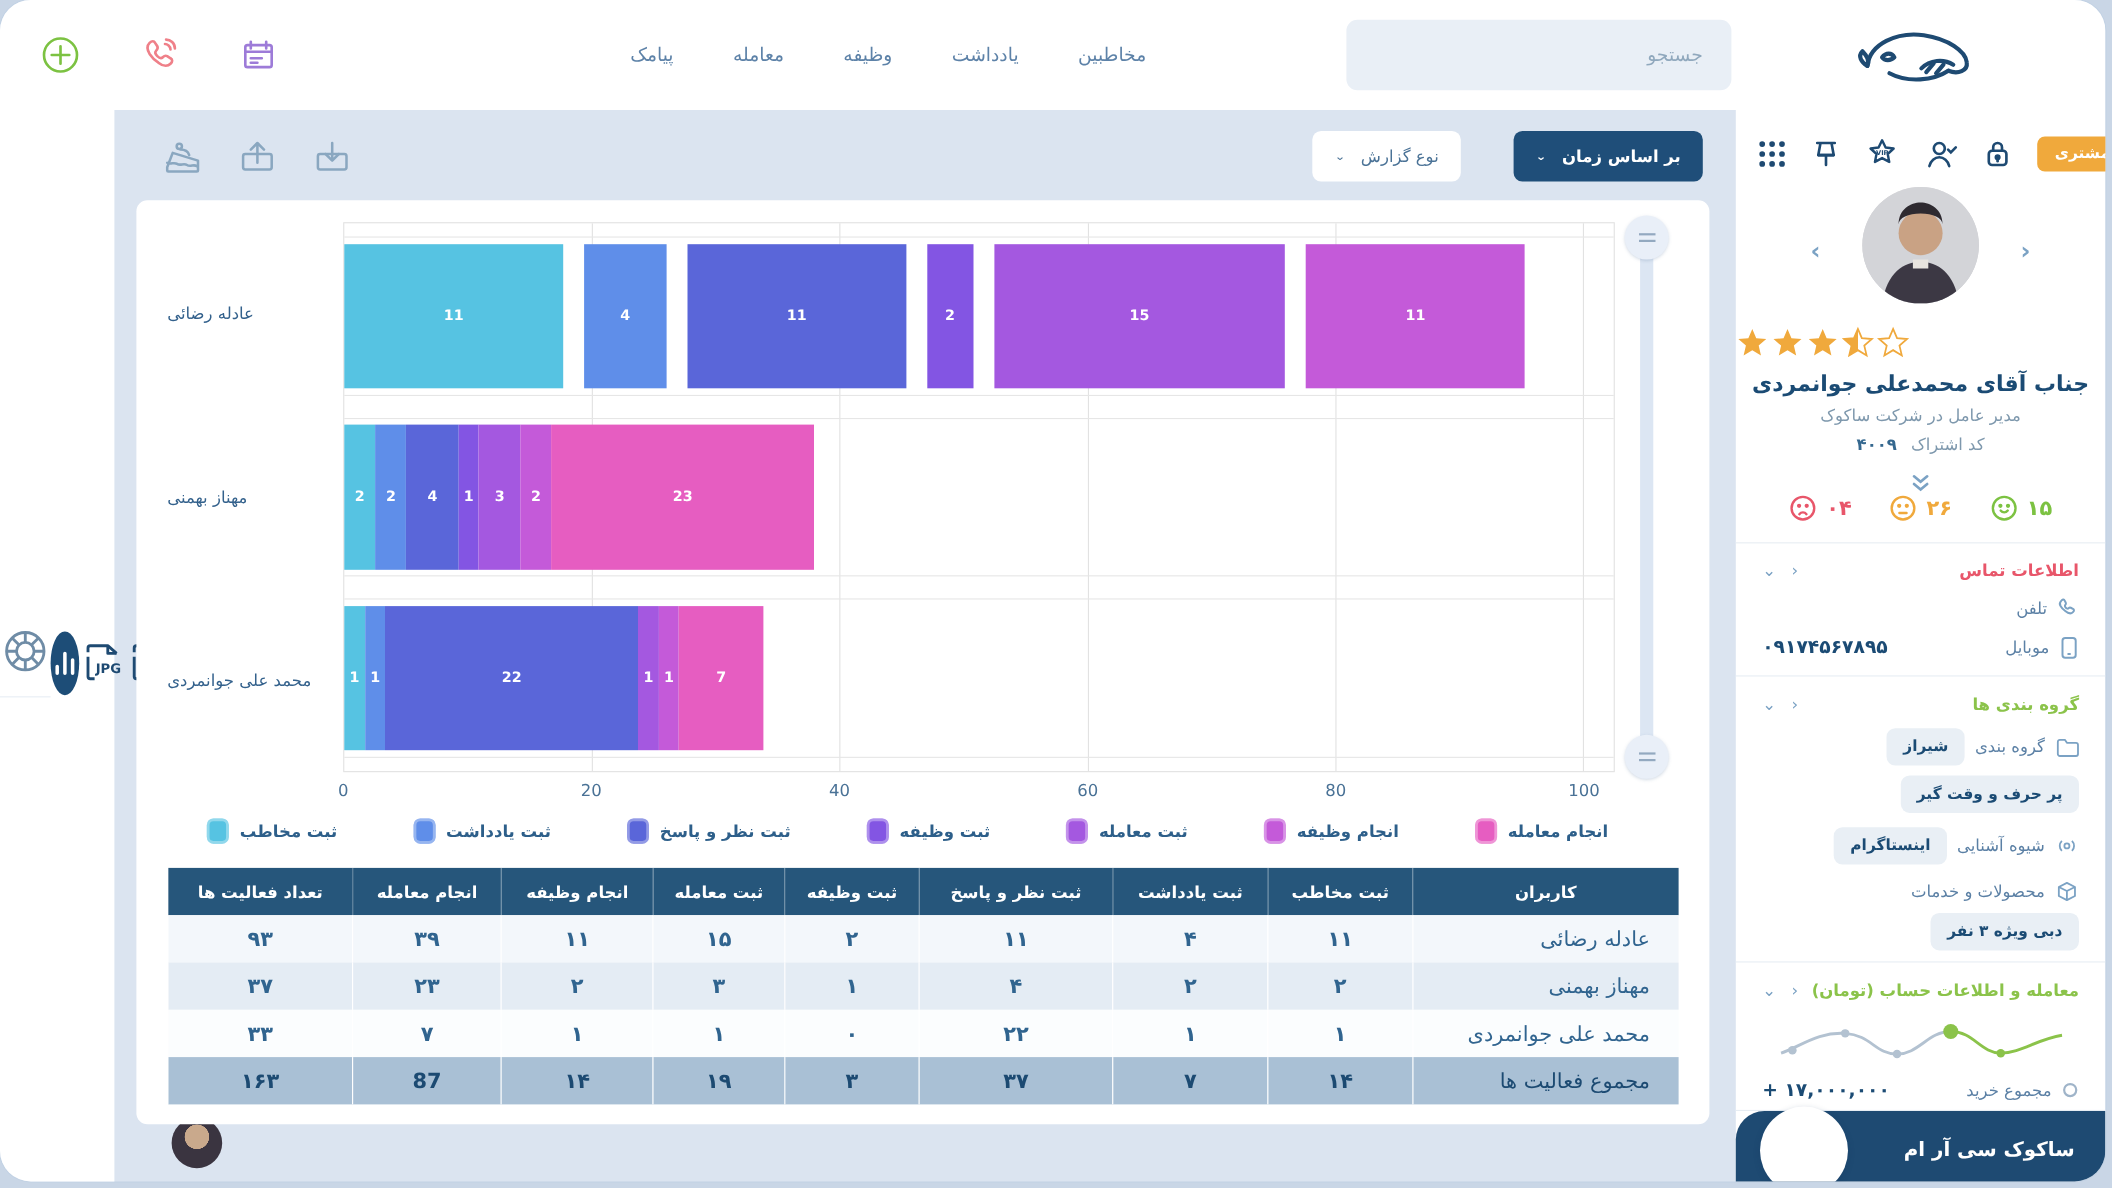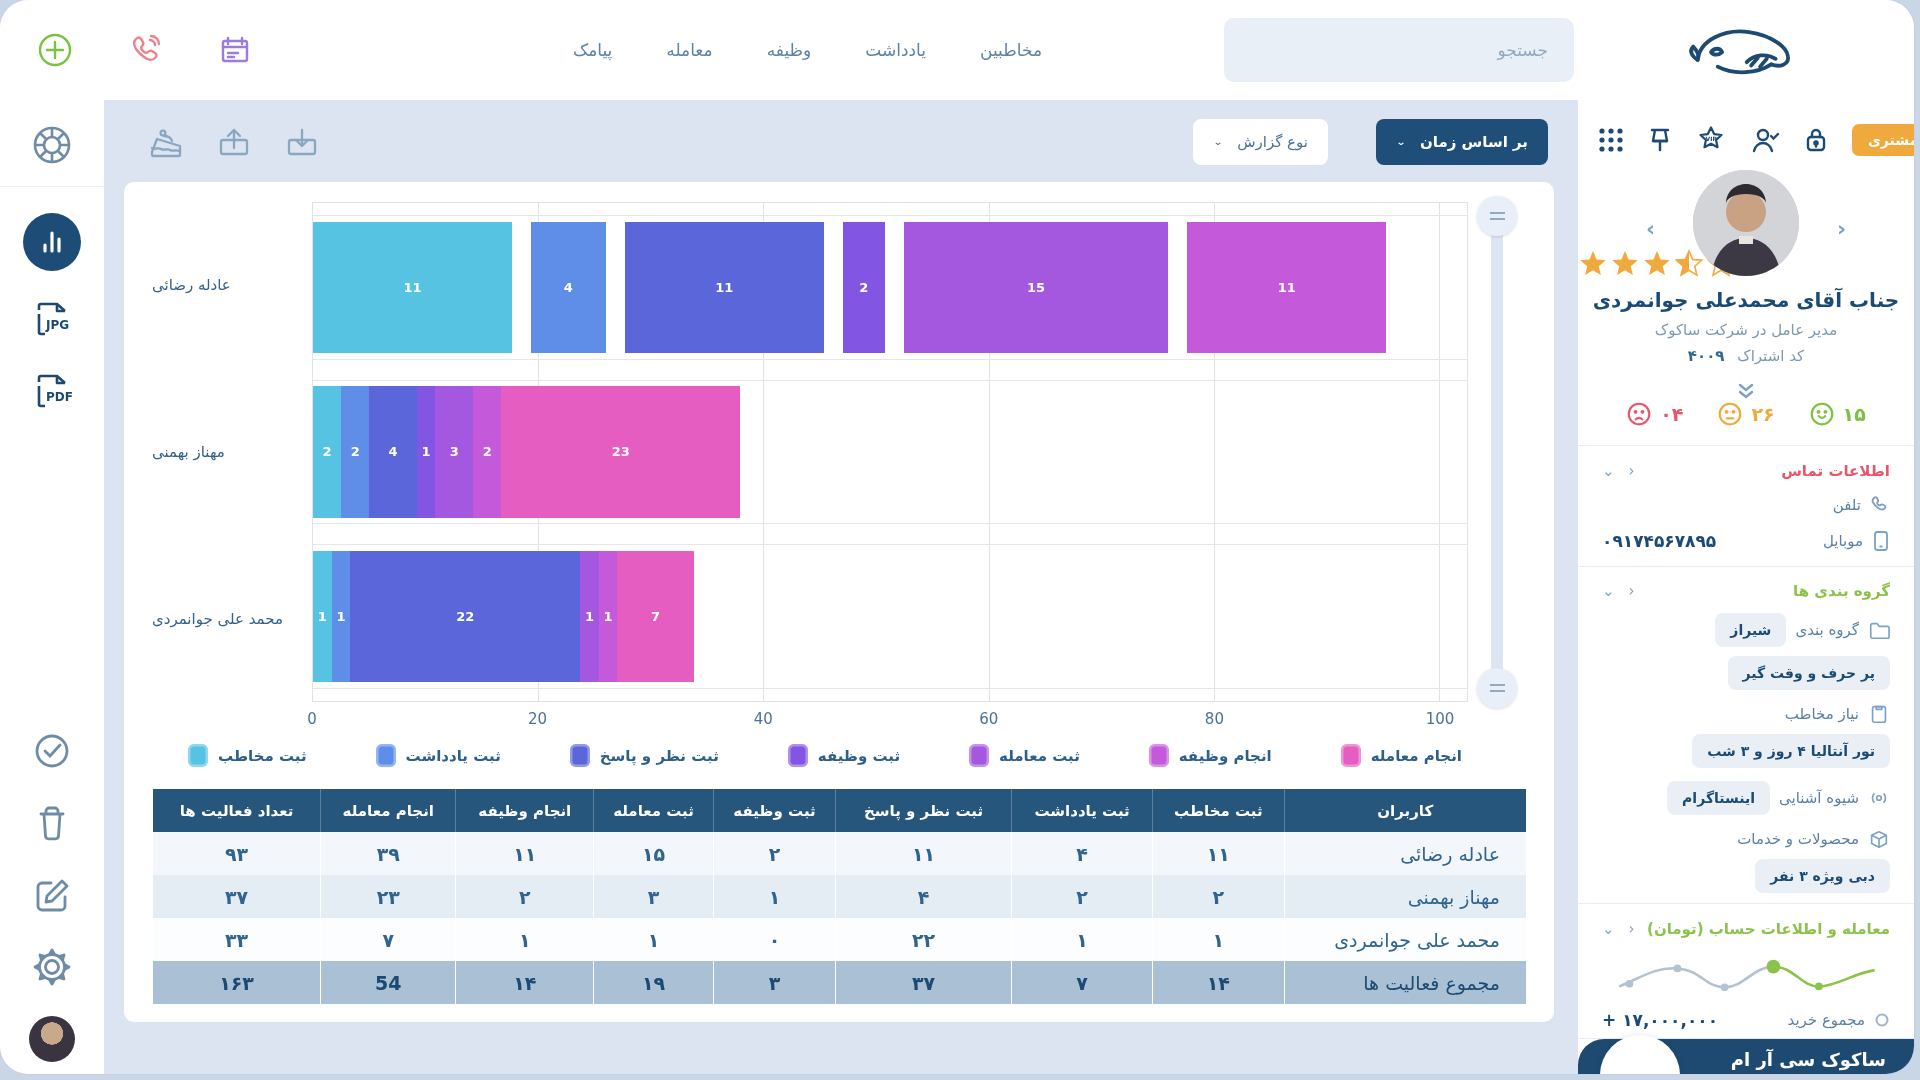--- a/index.html
+++ b/index.html
@@ -13,21 +13,21 @@
   .quick-icons { position:absolute; left:36px; top:0; height:100px; display:flex; align-items:center; gap:52px; }
   .qicon { width:38px; height:38px; display:flex; align-items:center; justify-content:center; cursor:pointer; }
   .topnav { position:absolute; right:872px; top:0; height:100px; display:flex; align-items:center; gap:54px; direction:rtl; }
   .nav-item { color:#5d82a8; font-size:17px; cursor:pointer; white-space:nowrap; }
   .search-box { position:absolute; right:340px; top:18px; width:350px; height:64px; background:#e9eff6;
     border-radius:10px; display:flex; align-items:center; direction:rtl; padding:0 26px; color:#90a8bd; font-size:17px; }
   .logo-top { position:absolute; right:118px; top:22px; }
 
   
   .body-row { display:flex; height:980px; }
-  .sidebar { width:104px; background:#ffffff; display:flex; flex-direction:column; align-items:center; flex-shrink:0; }
+  .sidebar { width:104px; background:#ffffff; display:flex; flex-direction:row; align-items:center; flex-shrink:0; }
   .side-top { padding:22px 0 18px; width:100%; display:flex; justify-content:center; border-bottom:1px solid #e7edf4; }
   .side-icon { width:46px; height:46px; display:flex; align-items:center; justify-content:center; margin-top:26px; cursor:pointer; }
   .side-active { width:58px; height:58px; border-radius:50%; background:#1d4d77; display:flex; align-items:center; justify-content:center; margin-top:26px; cursor:pointer; }
   .side-bottom { margin-top:auto; display:flex; flex-direction:column; align-items:center; padding-bottom:18px; }
   .avatar-small { width:46px; height:46px; border-radius:50%; margin-top:26px; overflow:hidden; cursor:pointer;
     background:radial-gradient(circle at 50% 38%, #c9a98c 0 30%, #3a3440 31% 100%); }
 
   .main { flex:1; padding:14px 24px 0 20px; min-width:0; }
   .toolbar { height:56px; display:flex; align-items:center; gap:28px; padding:0 6px 0 22px; }
   .tool-icon { width:40px; height:40px; display:flex; align-items:center; justify-content:center; cursor:pointer; }
@@ -444,21 +444,21 @@
                 <td>۳۳</td>
               </tr>
               <tr class="total">
                 <td class="user-cell">مجموع فعالیت ها</td>
                 <td>۱۴</td>
                 <td>۷</td>
                 <td>۳۷</td>
                 <td>۳</td>
                 <td>۱۹</td>
                 <td>۱۴</td>
-                <td>54</td>
+                <td>87</td>
                 <td>۱۶۳</td>
               </tr>
             </tbody>
         </table>
       </section>
     </main>
 
     <aside class="rightpanel">
       <div class="icons-row">
         <div>
@@ -627,30 +627,20 @@
                   <path d="M3 7a2 2 0 0 1 2-2h5l2 3h9a2 2 0 0 1 2 2v9a2 2 0 0 1-2 2H5a2 2 0 0 1-2-2z"></path>
                 </svg>
                 <span>گروه بندی</span>
               </span>
               <span class="tag">شیراز</span>
               <span class="tag">پر حرف و وقت گیر</span>
             </div>
             <div class="grow">
               <span class="crow-label">
                 <svg width="22" height="22" viewBox="0 0 24 24" fill="none" stroke="#7ba2c4" stroke-width="1.8" stroke-linejoin="round">
-                  <rect x="5" y="4" width="14" height="17" rx="2"></rect>
-                  <path d="M9 4h6v3H9z"></path>
-                </svg>
-                <span>نیاز مخاطب</span>
-              </span>
-              <span class="tag">تور آنتالیا ۴ روز و ۳ شب</span>
-            </div>
-            <div class="grow">
-              <span class="crow-label">
-                <svg width="22" height="22" viewBox="0 0 24 24" fill="none" stroke="#7ba2c4" stroke-width="1.8" stroke-linejoin="round">
                   <circle cx="12" cy="12" r="2.5"></circle>
                   <path d="M7 7a7 7 0 0 0 0 10M17 7a7 7 0 0 1 0 10"></path>
                 </svg>
                 <span>شیوه آشنایی</span>
               </span>
               <span class="tag">اینستاگرام</span>
             </div>
             <div class="grow">
               <span class="crow-label">
                 <svg width="22" height="22" viewBox="0 0 24 24" fill="none" stroke="#7ba2c4" stroke-width="1.8" stroke-linejoin="round">

